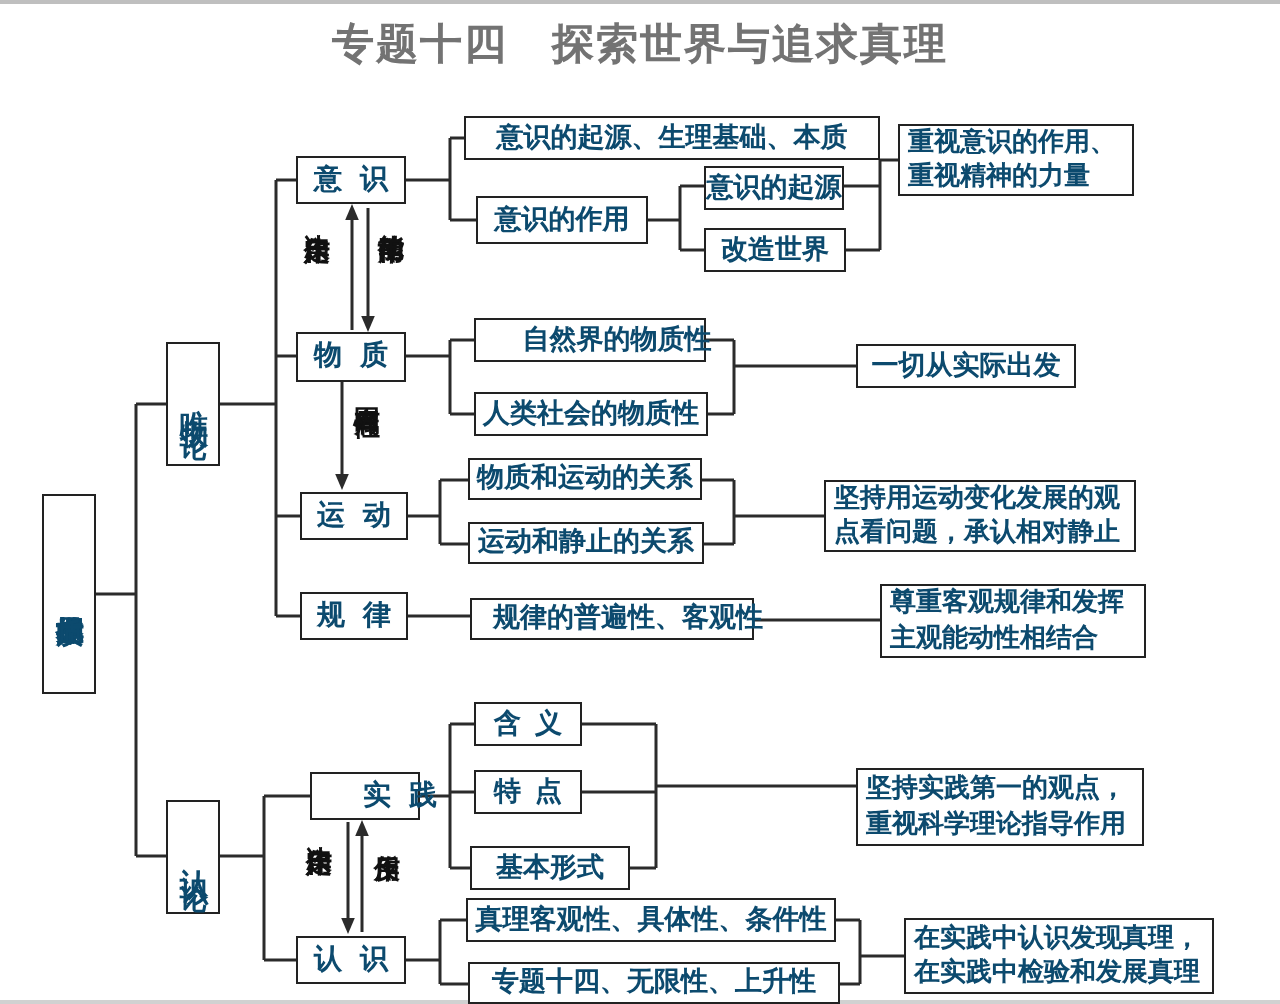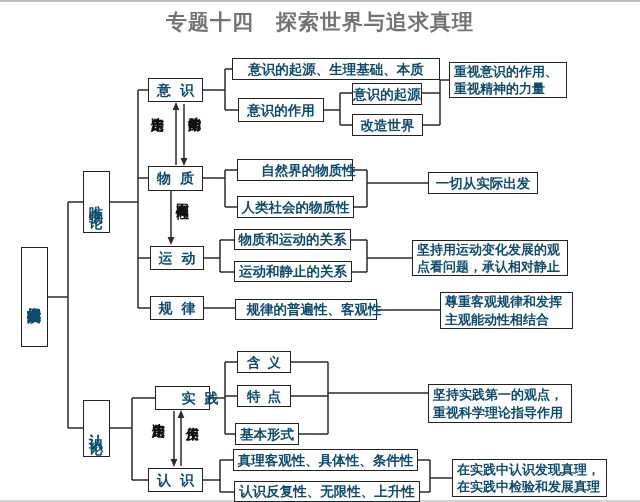--- a/index.html
+++ b/index.html
@@ -103,23 +103,23 @@
   <div class="box" style="left:234px; top:261px; width:118px; height:21px;">运动和静止的关系</div>
   <div class="box wrap" style="left:412px; top:240px; width:156px; height:36px;">坚持用运动变化发展的观点看问题，承认相对静止</div>
 
   <div class="box n14 sp" style="left:150px; top:296px; width:54px; height:24px;">规律</div>
   <div class="box" style="left:235px; top:299px; width:142px; height:21px;padding-left:16px;">规律的普遍性、客观性</div>
   <div class="box wrap" style="left:440px; top:292px; width:133px; height:37px;">尊重客观规律和发挥主观能动性相结合</div>
 
   <div class="box n14 sp" style="left:155px; top:386px; width:55px; height:24px;padding-left:44px;">实践</div>
   <div class="box sp4" style="left:237px; top:351px; width:54px; height:22px;">含义</div>
   <div class="box sp4" style="left:237px; top:385px; width:54px; height:22px;">特点</div>
-  <div class="box" style="left:235px; top:423px; width:64px; height:22px;">基本形式</div>
+  <div class="box" style="left:235px; top:423px; width:80px; height:22px;">基本形式</div>
   <div class="box wrap" style="left:428px; top:372px; width:144px; height:39px;margin-top:12px;">坚持实践第一的观点，重视科学理论指导作用</div>
 
   <div class="vlabel" style="left:152px; top:412px;">决定作用</div>
   <div class="vlabel" style="left:186px; top:416px;">反作用</div>
 
   <div class="box n14 sp" style="left:148px; top:468px; width:55px; height:24px;">认识</div>
   <div class="box" style="left:233px; top:449px; width:185px; height:22px;">真理客观性、具体性、条件性</div>
-  <div class="box" style="left:234px; top:481px; width:186px; height:21px;">认识反复性、无限性、上升性</div>
+  <div class="box" style="left:234px; top:481px; width:186px; height:21px;">专题十四、无限性、上升性</div>
   <div class="box wrap" style="left:452px; top:459px; width:155px; height:38px;">在实践中认识发现真理，在实践中检验和发展真理</div>
 </div>
 
 </body></html>

